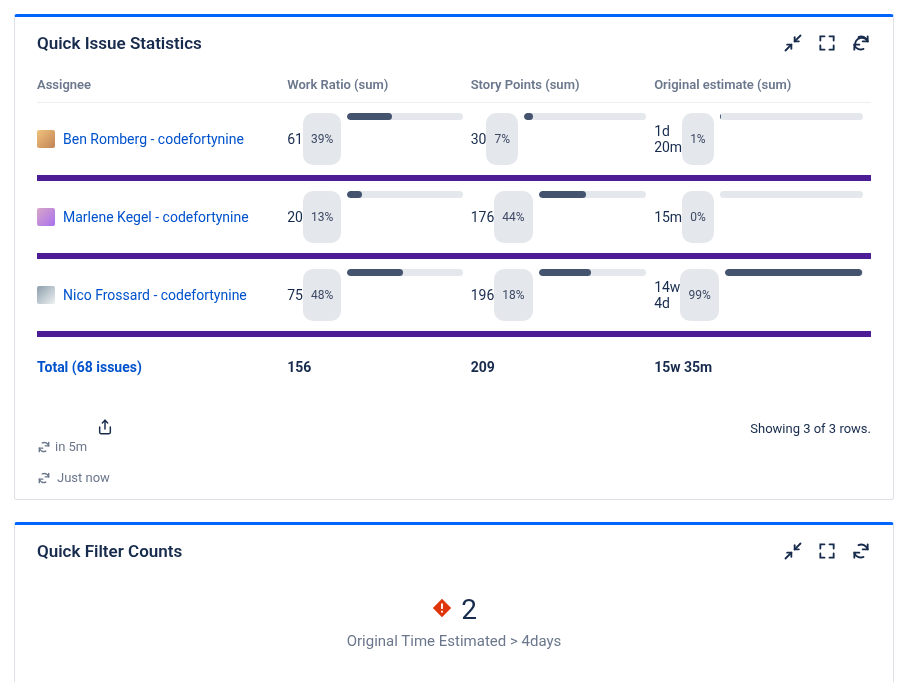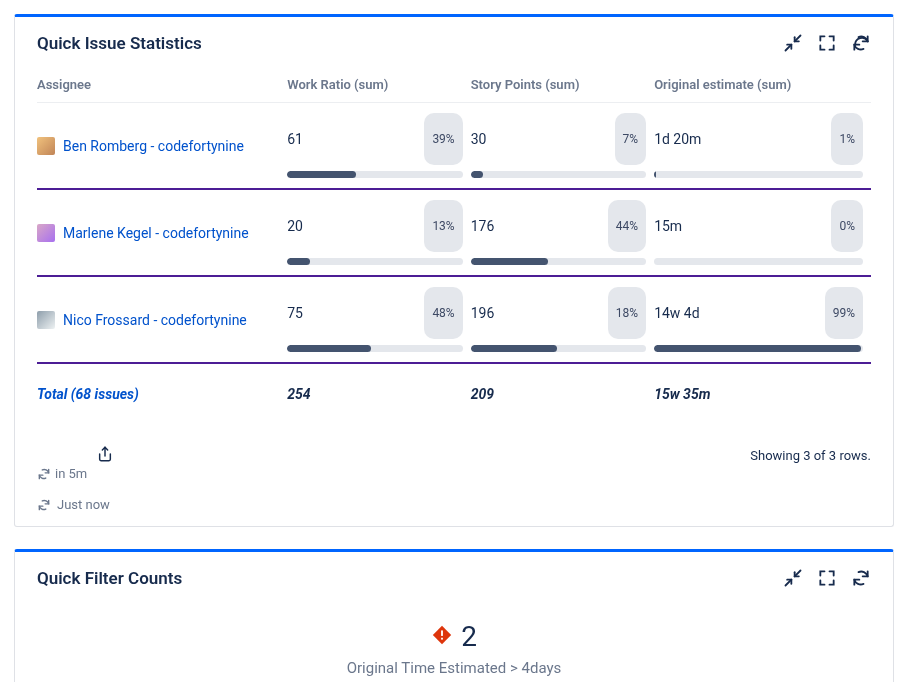--- a/index.html
+++ b/index.html
@@ -46,49 +46,48 @@
   table.stats th {
     text-align: left;
     font-weight: 600;
     font-size: 13px;
     color: #6b778c;
     padding: 6px 8px 10px 0;
     border-bottom: 1px solid #eceef1;
   }
   table.stats td {
     padding: 10px 8px 10px 0;
-    border-bottom: 2px solid #4c1d95;
+    border-bottom: 6px solid #4c1d95;
     vertical-align: middle;
   }
   table.stats tr.total-row td {
     border-bottom: none;
     font-weight: 700;
     padding-top: 22px;
-    font-style: italic;
   }
   .assignee-cell {
     display: flex;
     align-items: center;
     gap: 8px;
   }
   .avatar {
     width: 18px;
     height: 18px;
     border-radius: 2px;
     background: #ccc;
     display: inline-block;
     flex-shrink: 0;
   }
   .assignee-link {
     color: #0052cc;
     text-decoration: none;
   }
   .metric {
     display: flex;
-    flex-direction: column;
+    flex-direction: row;
     gap: 6px;
   }
   .metric-top {
     display: flex;
     justify-content: space-between;
     align-items: center;
   }
   .metric-value {
     font-size: 14px;
     color: #172b4d;
@@ -339,21 +338,21 @@
           <span class="badge">99%</span>
         </div>
         <div class="bar">
                 <div class="bar-fill" style="width:99%"></div>
               </div>
       </div>
     </td>
         </tr>
         <tr class="total-row">
   <td><span class="total-link">Total (68 issues)</span></td>
-  <td>254</td>
+  <td>156</td>
   <td>209</td>
   <td>15w 35m</td>
         </tr>
       </tbody>
   </table>
 
   <div class="card-footer">
     <div class="footer-left">
       <span class="refresh-small">
         <svg width="14" height="14" viewBox="0 0 24 24" fill="none" stroke="currentColor" stroke-width="2.4" stroke-linecap="round">

